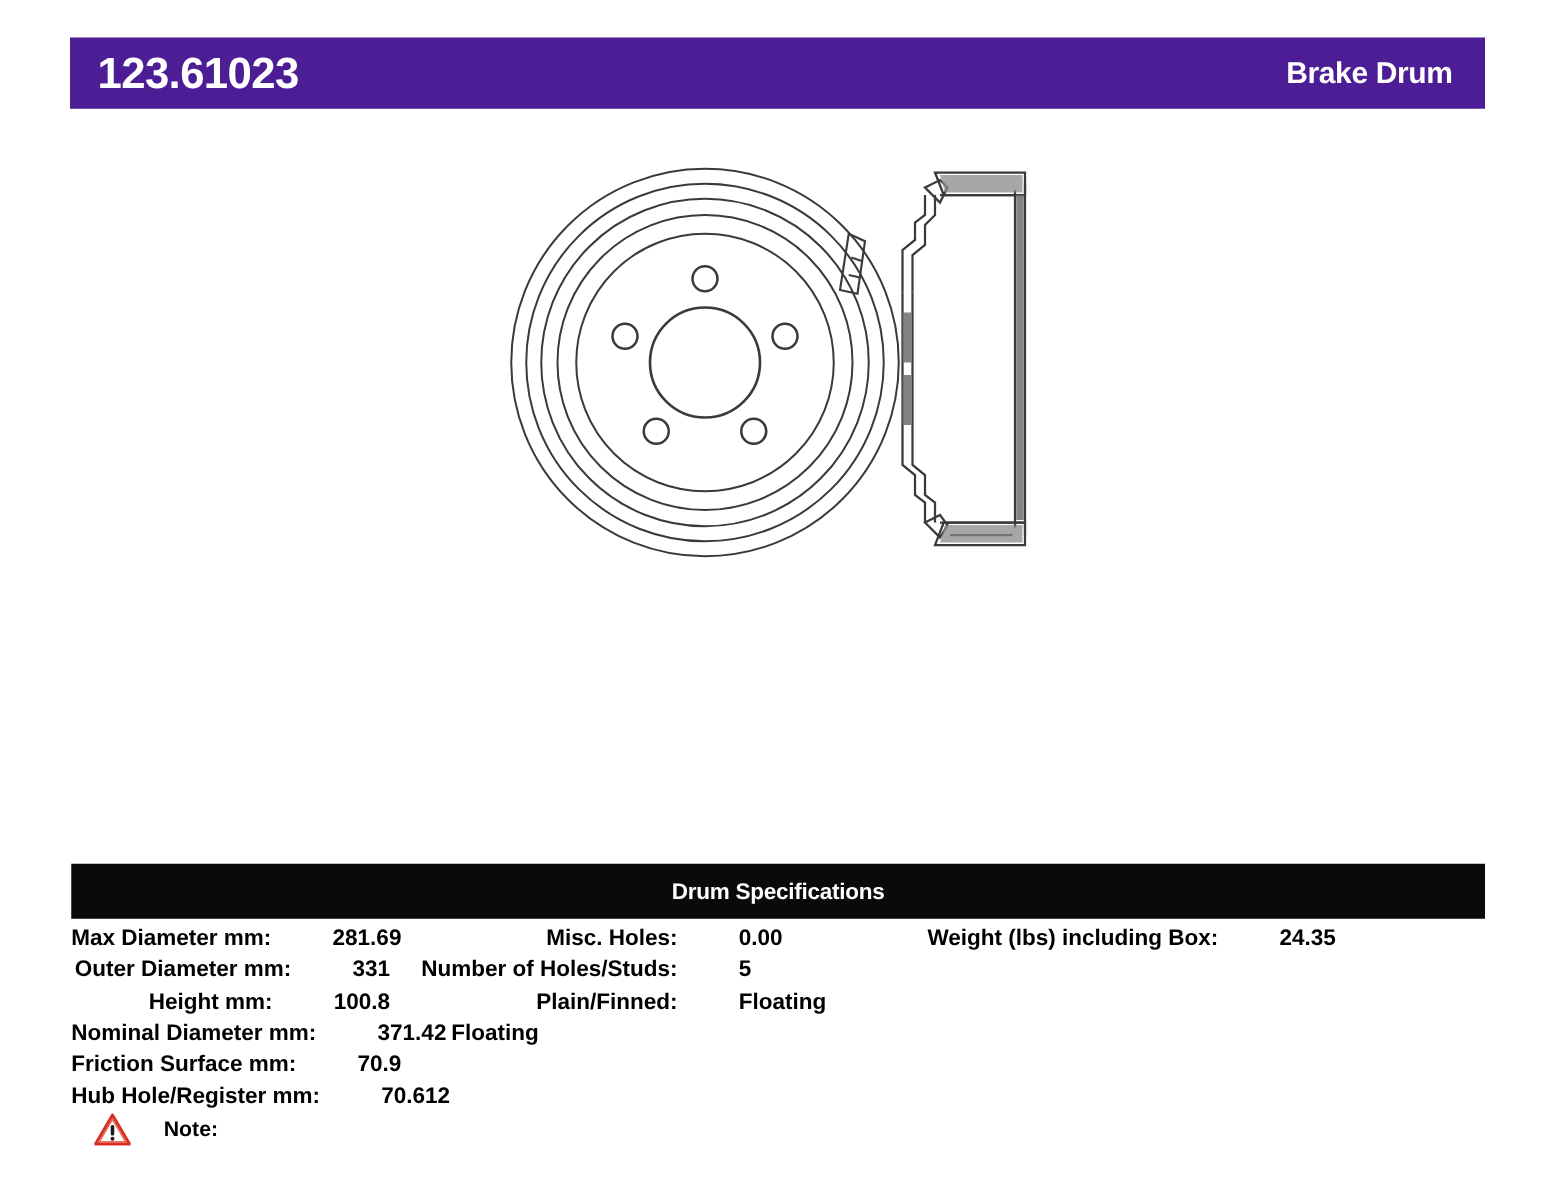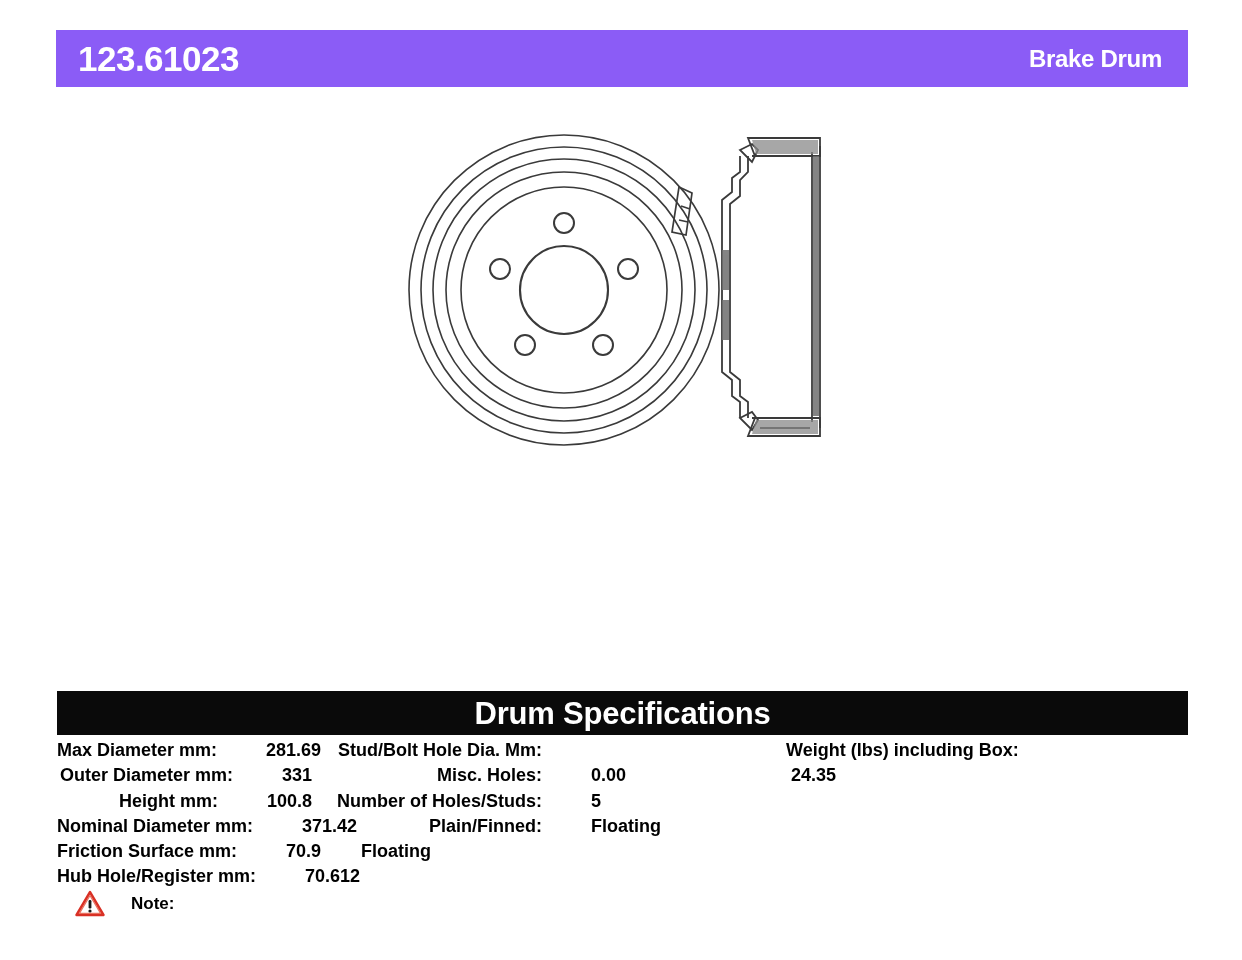--- a/index.html
+++ b/index.html
@@ -16,21 +16,21 @@
     overflow: hidden;
   }
 
   
   #header-bar {
     position: absolute;
     left: 56px;
     top: 30px;
     width: 1132px;
     height: 57px;
-    background: #8b5cf6;
+    background: #4c1d95;
     display: flex;
     align-items: center;
     justify-content: space-between;
     box-sizing: border-box;
     padding: 0 26px 0 22px;
   }
   #part-number {
     color: #ffffff;
     font-size: 35px;
     font-weight: bold;
@@ -64,21 +64,21 @@
     top: 691px;
     width: 1131px;
     height: 44px;
     background: #0a0a0a;
     display: flex;
     align-items: center;
     justify-content: center;
   }
   #specs-title {
     color: #ffffff;
-    font-size: 31px;
+    font-size: 18px;
     font-weight: bold;
     letter-spacing: -0.2px;
     line-height: 1;
   }
 
   #specs-body {
     position: absolute;
     left: 57px;
     top: 738px;
     width: 1131px;
@@ -105,21 +105,21 @@
     text-align: right;
   }
   .spec-value {
     flex: 0 0 auto;
     text-align: left;
     padding-left: 5px;
     margin-left: 44px;
   }
   #spec-col-2 .spec-row { justify-content: flex-start; }
   #spec-col-2 .spec-label { width: 230px; flex: 0 0 230px; }
-  #spec-col-3 .spec-row { justify-content: flex-start; flex-direction: column; }
+  #spec-col-3 .spec-row { justify-content: flex-start; }
   #spec-col-3 .spec-label { flex: 0 0 auto; }
 
   
   #note-row {
     position: absolute;
     left: 75px;
     top: 890px;
     display: flex;
     align-items: center;
     gap: 26px;
@@ -235,24 +235,20 @@
       <span class="spec-label">Friction Surface mm:</span>
       <span class="spec-value">70.9</span>
     </div>
     <div class="spec-row">
       <span class="spec-label">Hub Hole/Register mm:</span>
       <span class="spec-value">70.612</span>
     </div>
   </div>
 
   <div class="spec-col" id="spec-col-2">
-    <div class="spec-row">
-      <span class="spec-label">Stud/Bolt Hole Dia. Mm:</span>
-      <span class="spec-value"></span>
-    </div>
     <div class="spec-row">
       <span class="spec-label">Misc. Holes:</span>
       <span class="spec-value">0.00</span>
     </div>
     <div class="spec-row">
       <span class="spec-label">Number of Holes/Studs:</span>
       <span class="spec-value">5</span>
     </div>
     <div class="spec-row">
       <span class="spec-label">Plain/Finned:</span>

